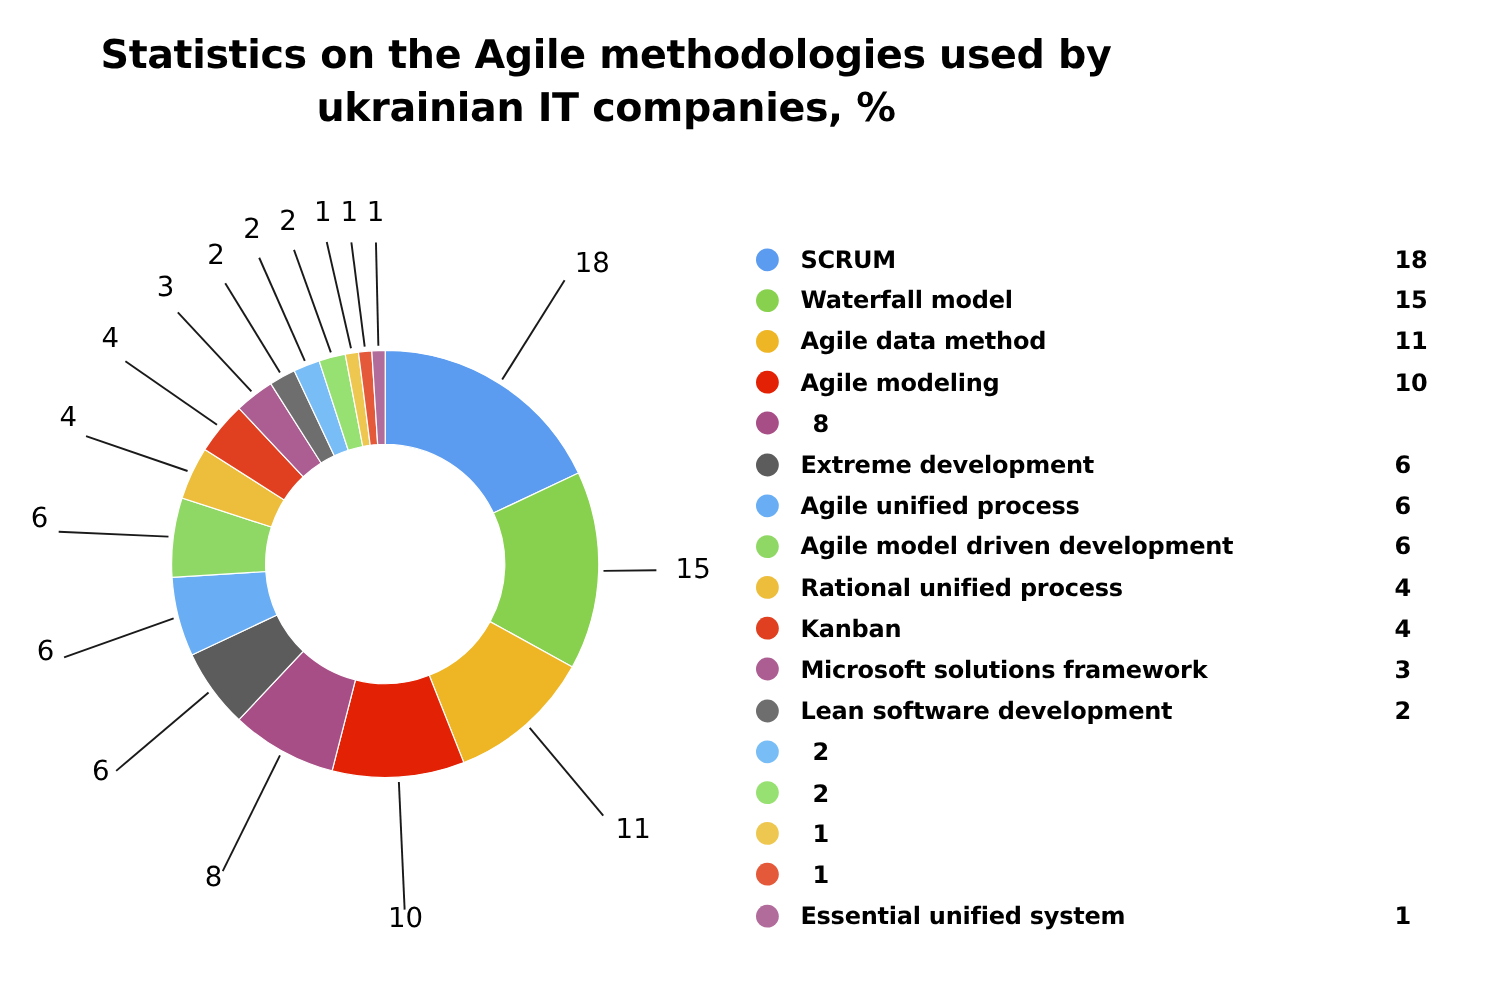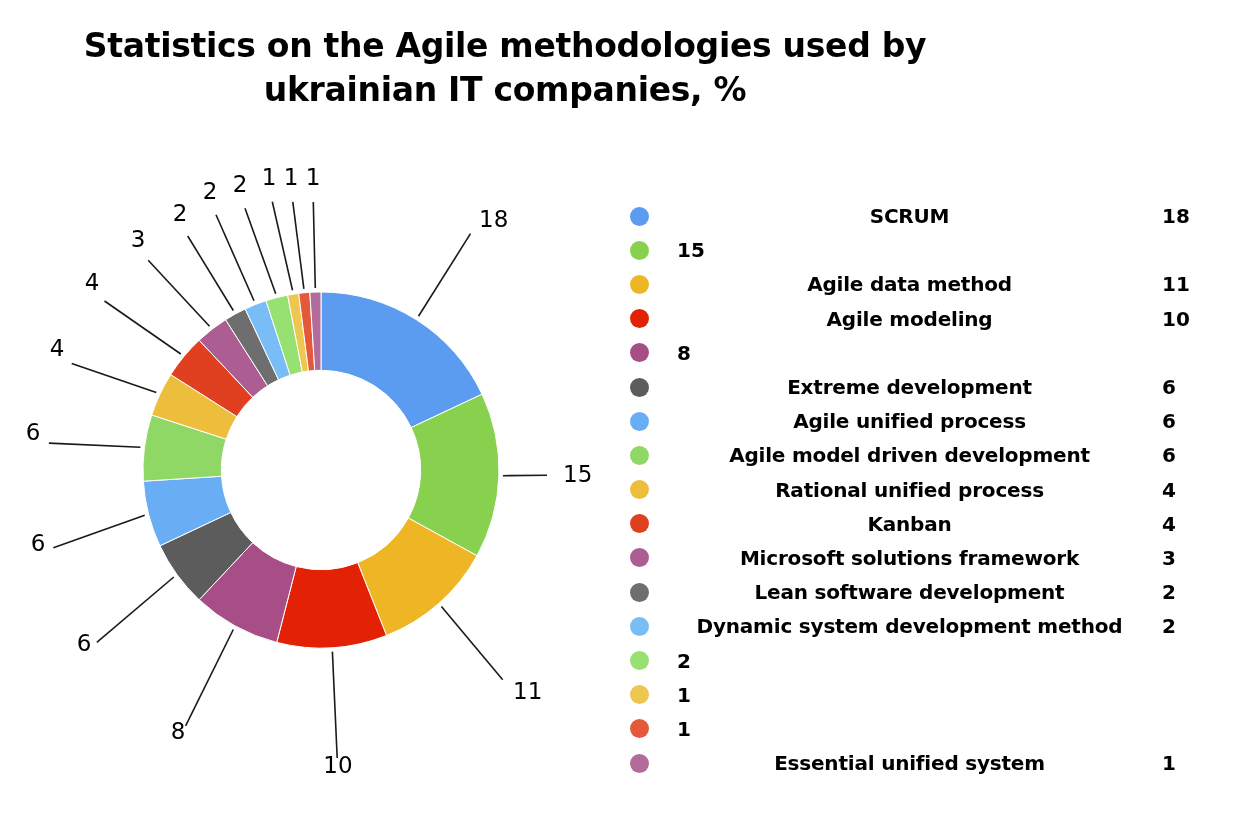--- a/index.html
+++ b/index.html
@@ -61,21 +61,20 @@
     margin-left: 8px;
     margin-right: 18px;
   }
   .legend-label {
     font-size: 20px;
     font-weight: bold;
     letter-spacing: -0.2px;
     white-space: nowrap;
     flex: 1 1 auto;
     color: #000;
-    text-align: center;
   }
   .legend-value {
     font-size: 20px;
     font-weight: bold;
     text-align: left;
     width: 60px;
     flex: 0 0 auto;
     margin-left: 10px;
     color: #000;
   }
@@ -155,20 +154,21 @@
 </div>
 
 <div id="legend">
     <div class="legend-row">
       <span class="legend-swatch" style="background: rgb(91, 155, 240);"></span>
       <span class="legend-label">SCRUM</span>
       <span class="legend-value">18</span>
     </div>
     <div class="legend-row">
       <span class="legend-swatch" style="background: rgb(136, 209, 78);"></span>
+      <span class="legend-label">Waterfall model</span>
       <span class="legend-value">15</span>
     </div>
     <div class="legend-row">
       <span class="legend-swatch" style="background: rgb(238, 182, 37);"></span>
       <span class="legend-label">Agile data method</span>
       <span class="legend-value">11</span>
     </div>
     <div class="legend-row">
       <span class="legend-swatch" style="background: rgb(227, 34, 5);"></span>
       <span class="legend-label">Agile modeling</span>
@@ -208,21 +208,20 @@
       <span class="legend-label">Microsoft solutions framework</span>
       <span class="legend-value">3</span>
     </div>
     <div class="legend-row">
       <span class="legend-swatch" style="background: rgb(110, 110, 110);"></span>
       <span class="legend-label">Lean software development</span>
       <span class="legend-value">2</span>
     </div>
     <div class="legend-row">
       <span class="legend-swatch" style="background: rgb(121, 189, 247);"></span>
-      <span class="legend-label">Dynamic system development method</span>
       <span class="legend-value">2</span>
     </div>
     <div class="legend-row">
       <span class="legend-swatch" style="background: rgb(151, 224, 114);"></span>
       <span class="legend-value">2</span>
     </div>
     <div class="legend-row">
       <span class="legend-swatch" style="background: rgb(238, 199, 80);"></span>
       <span class="legend-value">1</span>
     </div>

